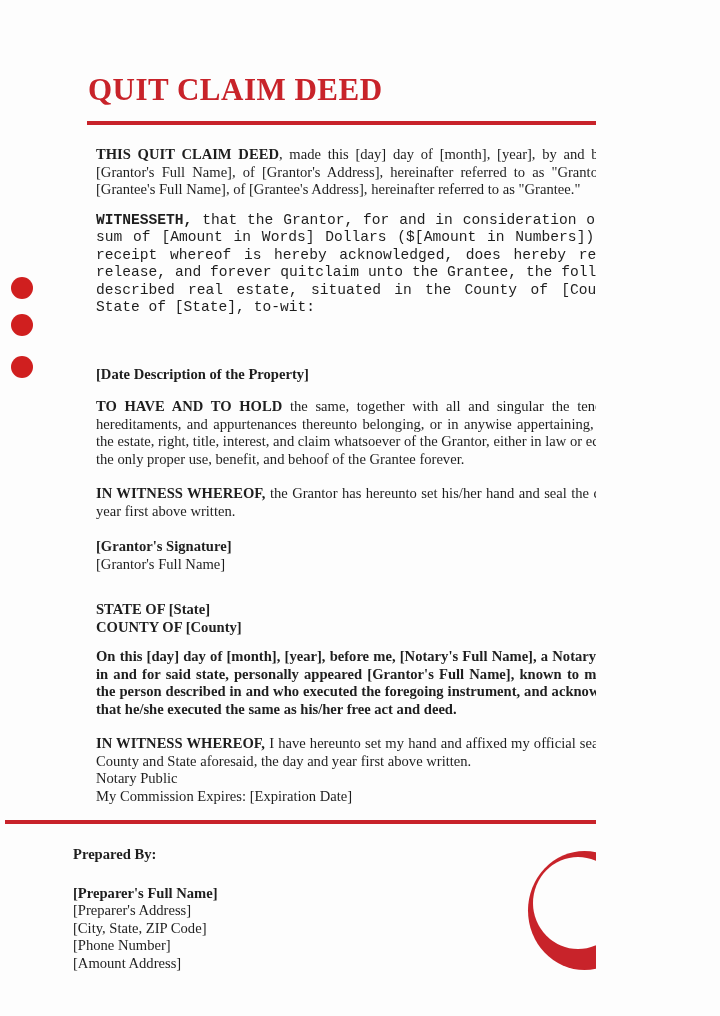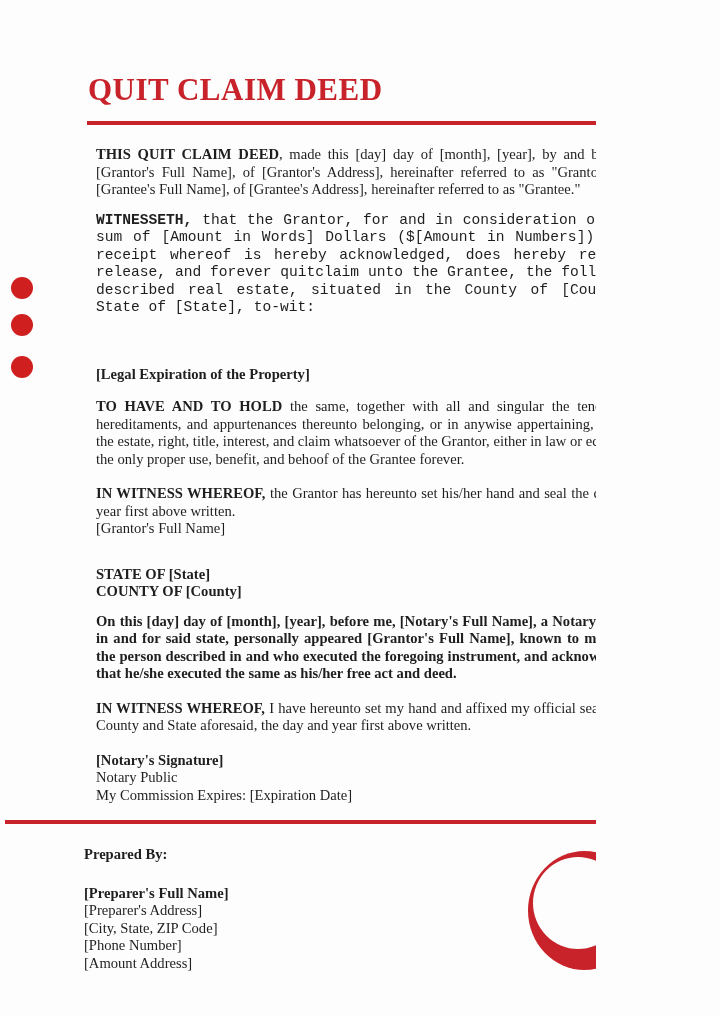--- a/index.html
+++ b/index.html
@@ -71,21 +71,21 @@
     width: 22px;
     height: 22px;
     border-radius: 50%;
     background: var(--dot);
   }
   .dot-1 { top: 277px; }
   .dot-2 { top: 314px; }
   .dot-3 { top: 356px; }
   .footer {
     position: absolute;
-    left: 84px;
+    left: 73px;
     top: 846px;
     font-size: 14.6px;
     line-height: 17.5px;
   }
   .footer .heading {
     font-weight: bold;
     margin: 0 0 21px 0;
   }
   .footer .line { margin: 0; }
   .crescent {
@@ -125,36 +125,36 @@
 
   <h1 class="doc-title">QUIT CLAIM DEED</h1>
   <div class="rule rule-top"></div>
 
   <div class="content">
 
     <p class="m-intro"><span class="b">THIS QUIT CLAIM DEED</span><span>, made this [day] day of [month], [year], by and between [Grantor's Full Name], of [Grantor's Address], hereinafter referred to as "Grantor," and [Grantee's Full Name], of [Grantee's Address], hereinafter referred to as "Grantee."</span></p>
 
     <p class="m-witness"><span class="b">WITNESSETH,</span><span> that the Grantor, for and in consideration of the sum of [Amount in Words] Dollars ($[Amount in Numbers]), the receipt whereof is hereby acknowledged, does hereby remise, release, and forever quitclaim unto the Grantee, the following described real estate, situated in the County of [County], State of [State], to-wit:</span></p>
 
-    <p class="m-legal line b">[Legal Expiration of the Property]</p>
+    <p class="m-legal line b">[Date Description of the Property]</p>
 
     <p class="m-habendum"><span class="b">TO HAVE AND TO HOLD</span><span> the same, together with all and singular the tenements, hereditaments, and appurtenances thereunto belonging, or in anywise appertaining, and all the estate, right, title, interest, and claim whatsoever of the Grantor, either in law or equity, to the only proper use, benefit, and behoof of the Grantee forever.</span></p>
 
     <p class="m-w1"><span class="b">IN WITNESS WHEREOF,</span><span> the Grantor has hereunto set his/her hand and seal the day and year first above written.</span></p>
 
+    <p class="m-grantor line b">[Grantor's Signature]</p>
     <p class="line">[Grantor's Full Name]</p>
 
     <p class="m-state line b">STATE OF [State]</p>
     <p class="line b">COUNTY OF [County]</p>
 
     <p class="m-notaryack b">On this [day] day of [month], [year], before me, [Notary's Full Name], a Notary Public in and for said state, personally appeared [Grantor's Full Name], known to me to be the person described in and who executed the foregoing instrument, and acknowledged that he/she executed the same as his/her free act and deed.</p>
 
     <p class="m-w2"><span class="b">IN WITNESS WHEREOF,</span><span> I have hereunto set my hand and affixed my official seal in the County and State aforesaid, the day and year first above written.</span></p>
 
-    <p class="m-notarysig line b">[Notary's Signature]</p>
     <p class="line">Notary Public</p>
     <p class="line">My Commission Expires: [Expiration Date]</p>
 
   </div>
 
   <div class="rule rule-bottom"></div>
 
   <div class="footer">
     <p class="heading">Prepared By:</p>
     <p class="line b">[Preparer's Full Name]</p>

